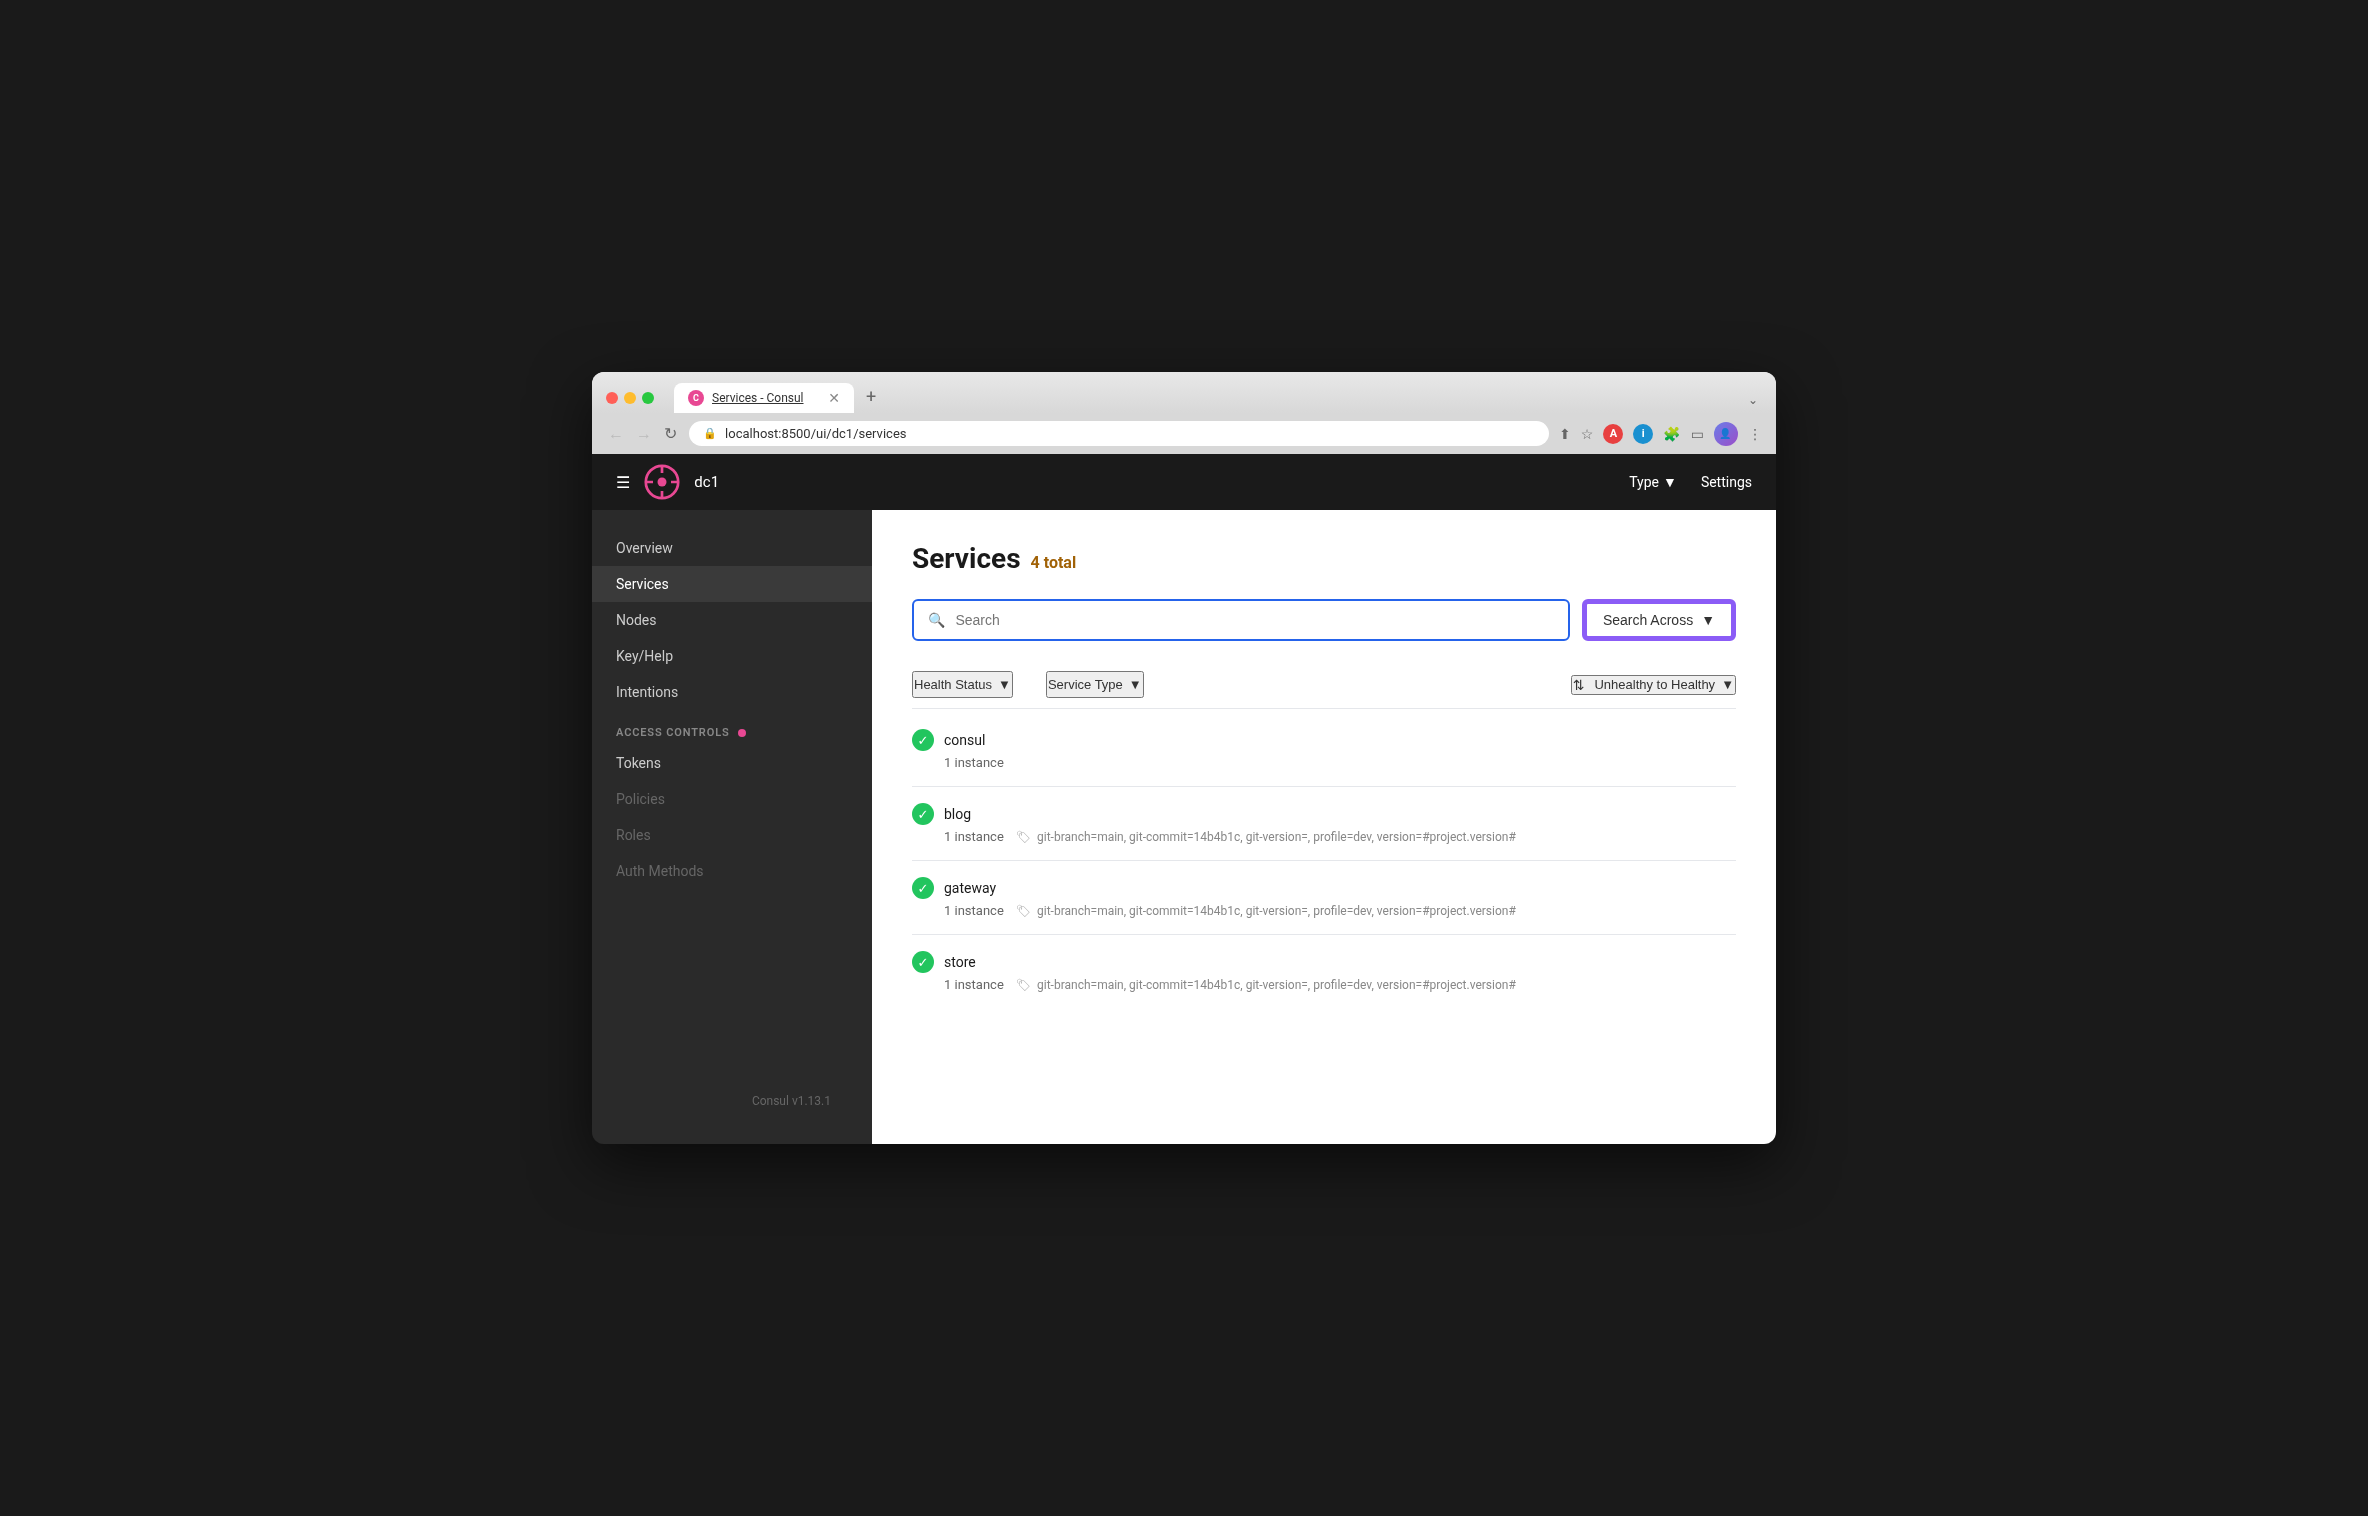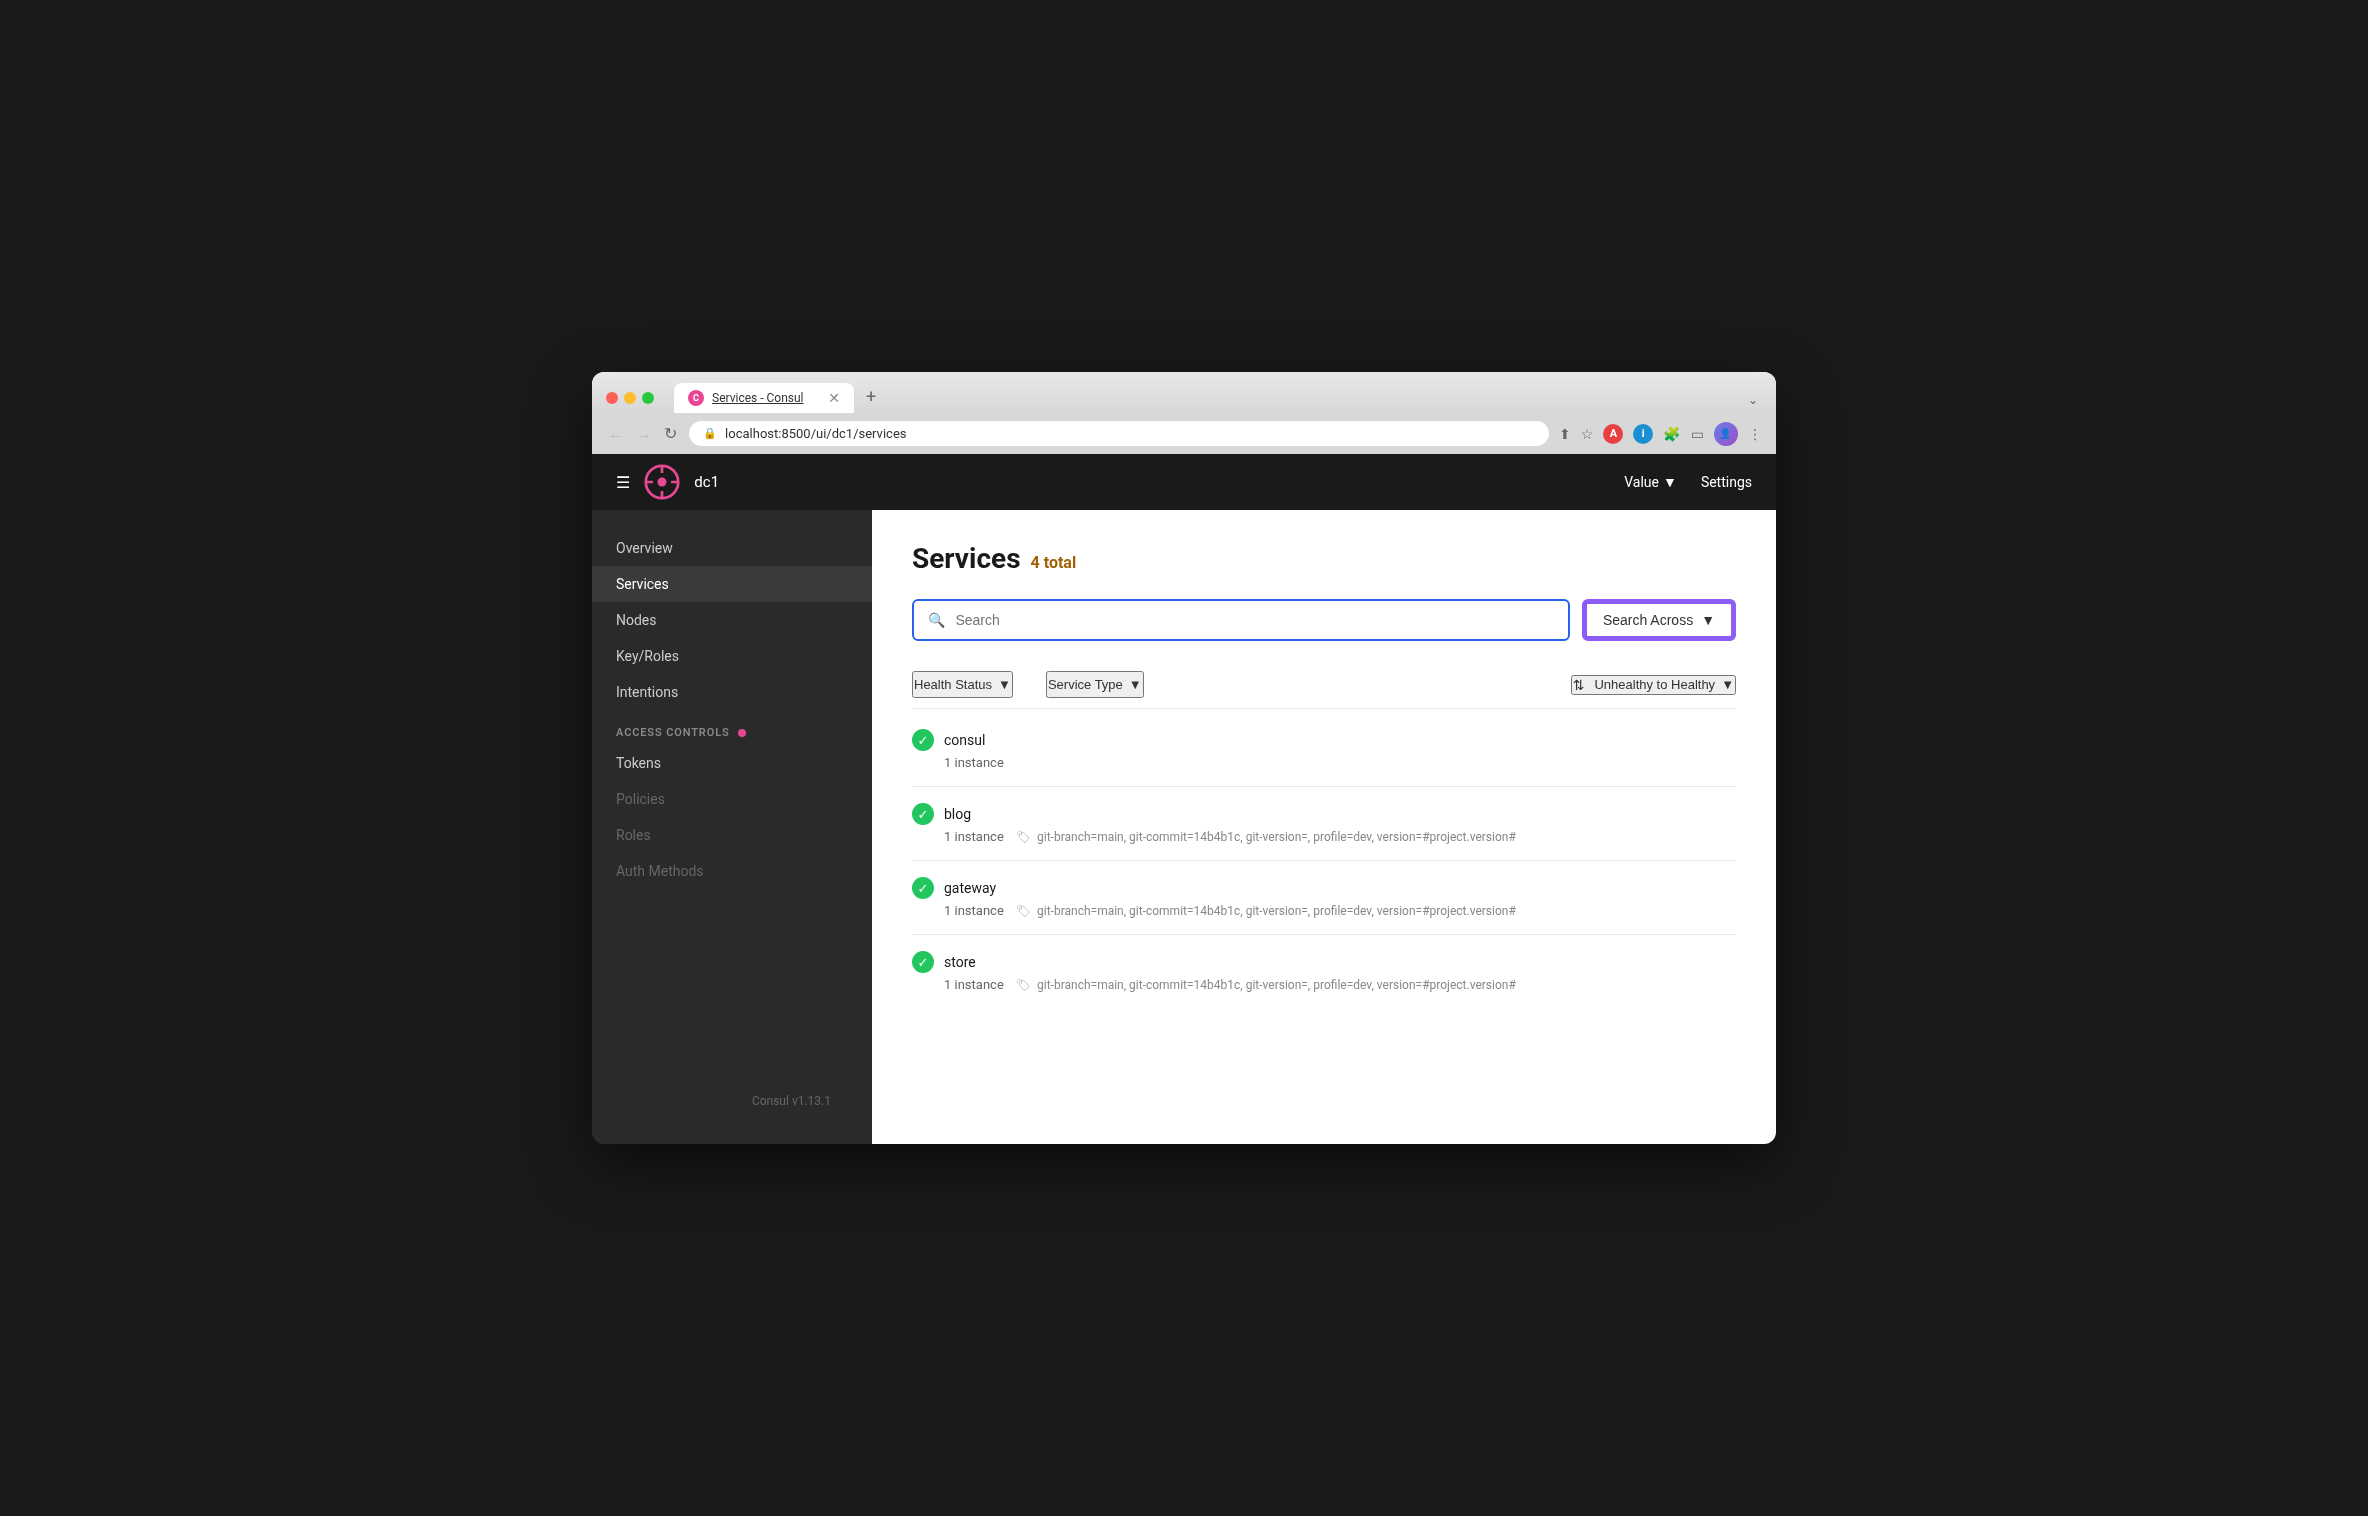--- a/index.html
+++ b/index.html
@@ -537,21 +537,21 @@
           <circle cx="20" cy="20" r="5" fill="#e84893"></circle>
           <line x1="20" y1="2" x2="20" y2="10" stroke="#e84893" stroke-width="3"></line>
           <line x1="20" y1="30" x2="20" y2="38" stroke="#e84893" stroke-width="3"></line>
           <line x1="2" y1="20" x2="10" y2="20" stroke="#e84893" stroke-width="3"></line>
           <line x1="30" y1="20" x2="38" y2="20" stroke="#e84893" stroke-width="3"></line>
         </svg>
         <span class="dc-name">dc1</span>
       </div>
       <div class="topbar-right">
         <div class="help-btn">
-          <span>Value</span>
+          <span>Type</span>
           <span>▼</span>
         </div>
         <span class="settings-btn">Settings</span>
       </div>
     </div>
 
     <div class="app-body">
 
       <div class="sidebar">
         <div class="sidebar-nav">
@@ -559,21 +559,21 @@
           <div class="sidebar-item">
             <span>Overview</span>
           </div>
           <div class="sidebar-item active">
             <span>Services</span>
           </div>
           <div class="sidebar-item">
             <span>Nodes</span>
           </div>
           <div class="sidebar-item">
-            <span>Key/Roles</span>
+            <span>Key/Help</span>
           </div>
           <div class="sidebar-item">
             <span>Intentions</span>
           </div>
 
           <div class="sidebar-section-label">
             <span>ACCESS CONTROLS</span>
             <span class="access-control-dot"></span>
           </div>
 

